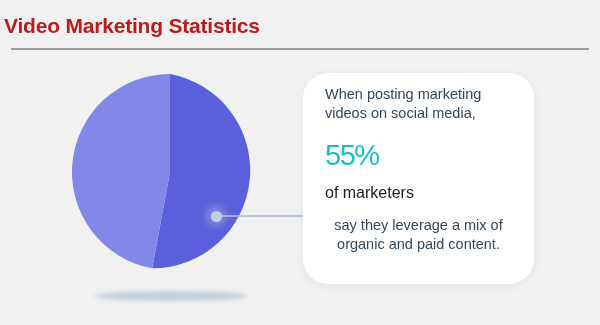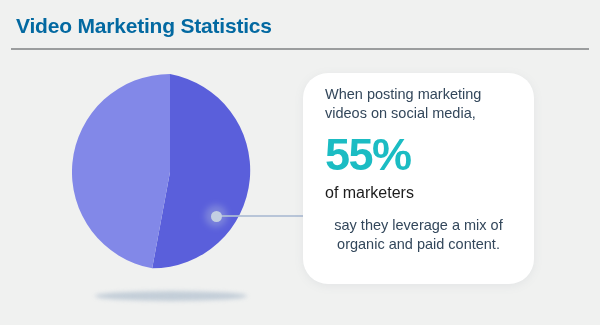--- a/index.html
+++ b/index.html
@@ -17,25 +17,25 @@
   #stage {
     position: relative;
     width: 600px;
     height: 325px;
     background: #f0f1f0;
   }
 
   
   .page-title {
     position: absolute;
-    left: 16px;
+    left: 4px;
     top: 14px;
     font-size: 21px;
     font-weight: bold;
-    color: #0369a1;
+    color: #b91c1c;
     letter-spacing: -0.2px;
     white-space: nowrap;
   }
   .header-divider {
     position: absolute;
     left: 11px;
     top: 48px;
     width: 578px;
     height: 2px;
     background: #9b9d9e;
@@ -113,23 +113,23 @@
     box-sizing: border-box;
     padding: 12px 22px 0 22px;
   }
   .callout-lead {
     font-size: 14.5px;
     line-height: 19px;
     color: #33475b;
   }
   .callout-stat {
     margin-top: 9px;
-    font-size: 45px;
+    font-size: 29px;
     line-height: 46px;
-    font-weight: bold;
+    font-weight: normal;
     color: #1bbcc3;
     letter-spacing: -1.5px;
   }
   .callout-sub {
     margin-top: 5px;
     font-size: 16px;
     line-height: 19px;
     color: #1c1c1c;
   }
   .callout-detail {

